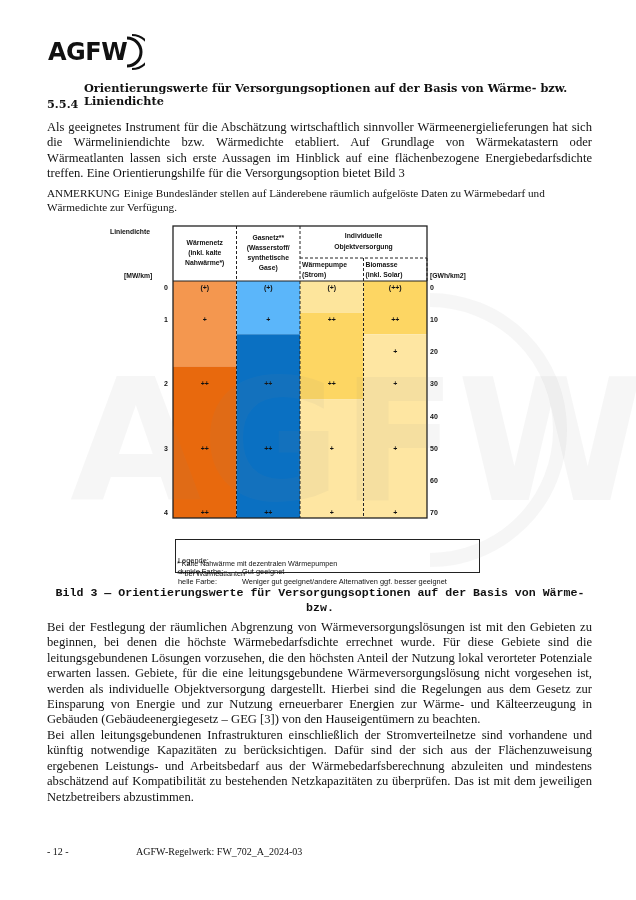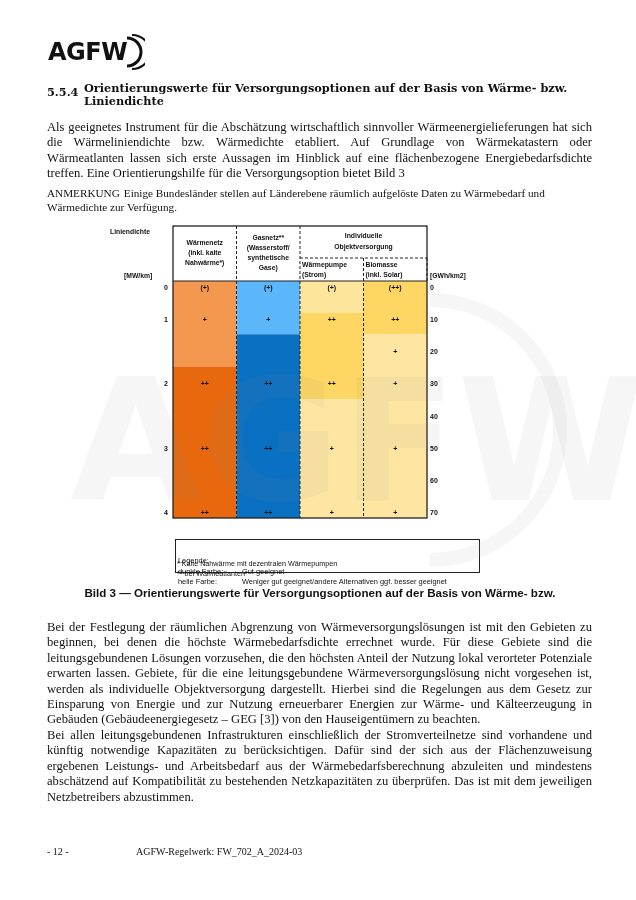--- a/index.html
+++ b/index.html
@@ -6,27 +6,27 @@
   body { width:636px; height:900px; position:relative; overflow:hidden;
          font-family:"DejaVu Serif", serif; color:#111; }
   .abs { position:absolute; }
   
   .wm { position:absolute; left:0; top:0; width:636px; height:900px; pointer-events:none; }
   
   .logo { left:48px; top:34px; height:36px; display:flex; align-items:center; }
   .logo-text { font-family:"DejaVu Sans", sans-serif; font-weight:bold; font-size:24px; letter-spacing:-0.5px; color:#111; }
   .section { left:47px; top:82px; width:540px; font-family:"DejaVu Serif", serif;
              font-weight:bold; font-size:11.3px; line-height:13px; }
-  .section .num { position:absolute; left:0; top:4px; }
+  .section .num { position:absolute; left:0; top:16px; }
   .section .ttl { position:absolute; left:37px; top:0; width:500px; }
   .para { left:47px; width:545px; font-family:"Liberation Serif", serif; font-size:12.6px;
           line-height:15.4px; text-align:justify; }
   .note { left:47px; width:545px; font-family:"Liberation Serif", serif; font-size:11.2px; line-height:14px; }
   .note .lbl { display:inline-block; width:74px; }
-  .caption { left:40px; width:560px; top:586px; text-align:center; font-family:Liberation Sans, sans-serif;
+  .caption { left:40px; width:560px; top:586px; text-align:center; font-family:Liberation Mono, monospace;
              font-weight:bold; font-size:11.6px; line-height:14.5px; }
   .footer { top:846px; font-family:"Liberation Serif", serif; font-size:10px; }
   
   .chart { position:absolute; left:0; top:0; width:636px; height:900px; }
   .legend-box { left:175px; top:539px; width:305px; height:34px; border:1.2px solid #222;
                 font-family:"Liberation Sans", sans-serif; font-size:7.4px; line-height:10.5px; padding:16px 2px; box-sizing:border-box; }
   .legend-box .row { display:flex; }
   .legend-box .k { width:64px; }
   .fn { left:177px; font-family:"Liberation Sans", sans-serif; font-size:7.2px;margin-top:40px; }
 </style>

